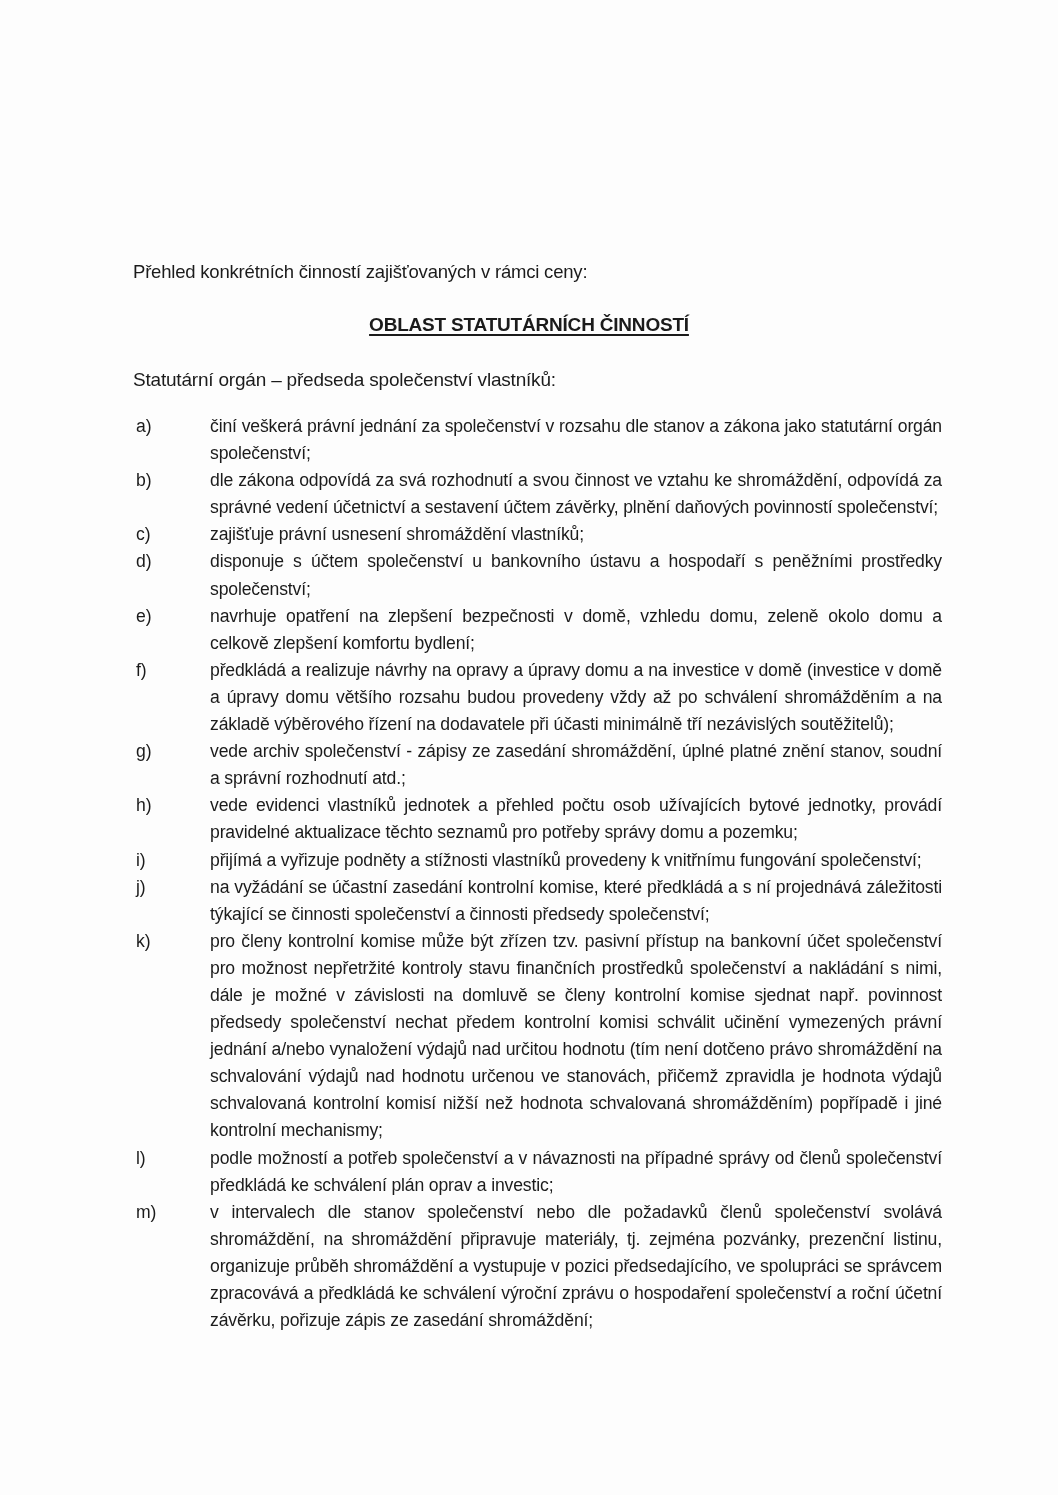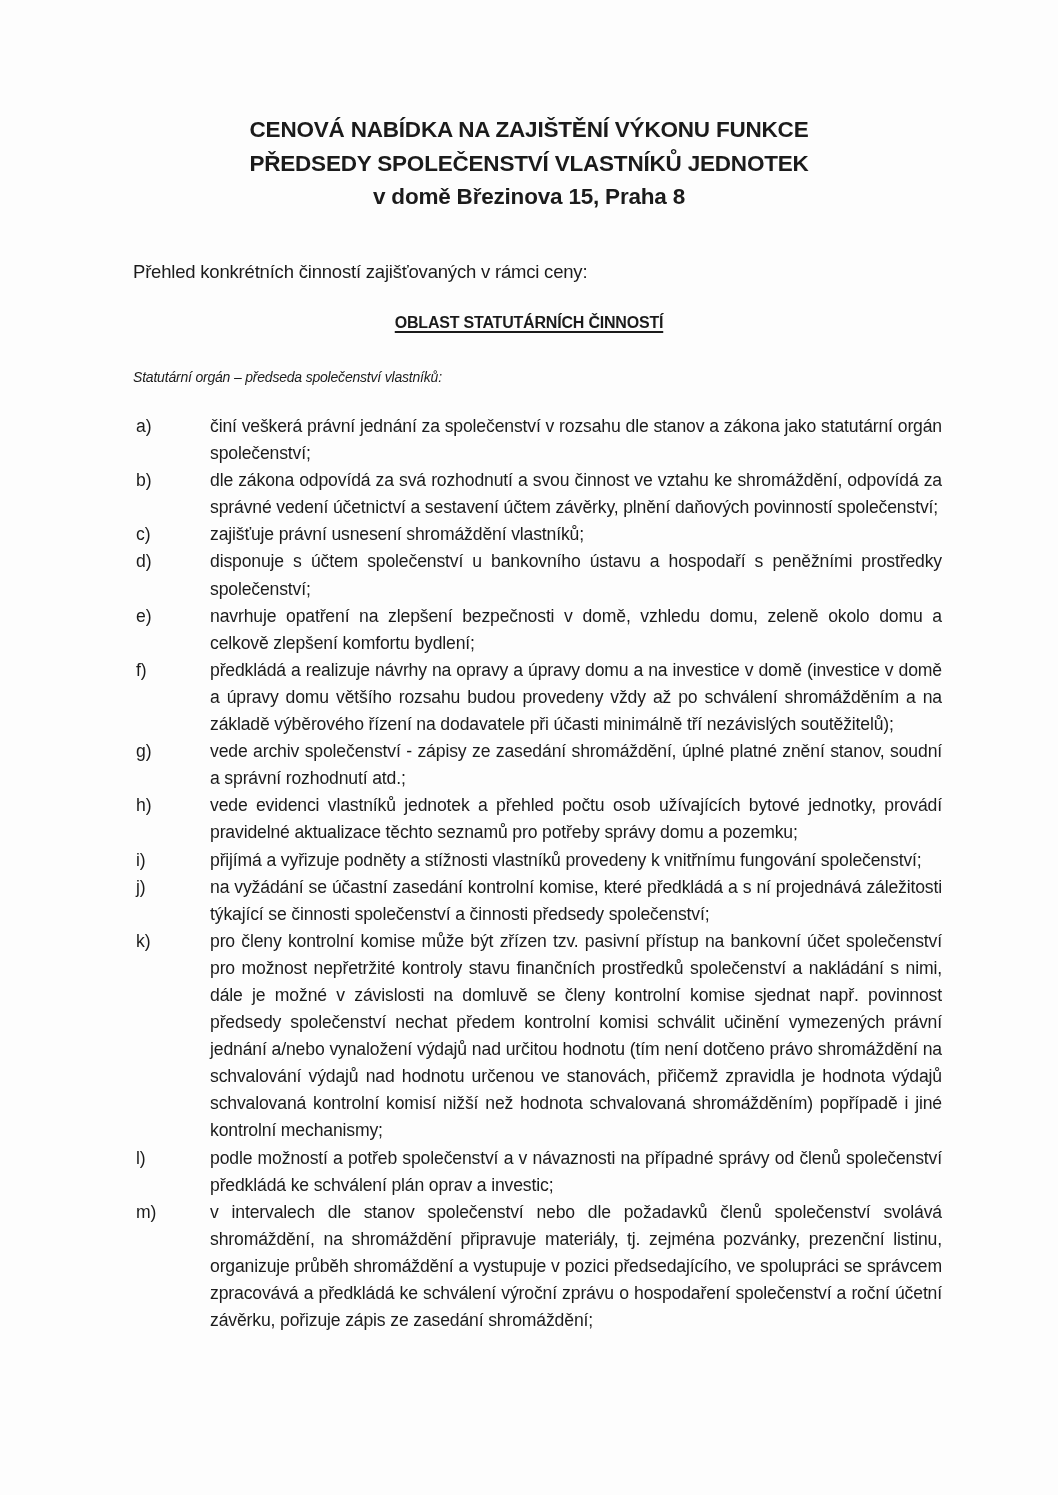--- a/index.html
+++ b/index.html
@@ -33,33 +33,32 @@
     font-size: 18.5px;
     letter-spacing: -0.2px;
   }
   .section-heading {
     position: absolute;
     top: 314px;
     left: 0;
     width: 100%;
     text-align: center;
     font-weight: bold;
-    font-size: 16px;
+    font-size: 19px;
     letter-spacing: -0.2px;
     text-decoration: underline;
     text-underline-offset: 3px;
     text-decoration-thickness: 1.5px;
   }
   .subsection-label {
     position: absolute;
     top: 369px;
     left: 133px;
-    font-size: 14px;
+    font-size: 19px;
     letter-spacing: -0.2px;
-    font-style: italic;
   }
   .activity-list {
     position: absolute;
     top: 413px;
     left: 136px;
     width: 806px;
   }
   .list-item {
     display: flex;
     align-items: flex-start;
@@ -74,25 +73,20 @@
     flex: 1;
     text-align: justify;
     margin-left: 43px;
   }
 </style>
 </head>
 <body>
 
 <div class="page">
 
-  <div class="title-block">
-    <div>CENOVÁ NABÍDKA NA ZAJIŠTĚNÍ VÝKONU FUNKCE</div>
-    <div>PŘEDSEDY SPOLEČENSTVÍ VLASTNÍKŮ JEDNOTEK</div>
-    <div>v domě Březinova 15, Praha 8</div>
-  </div>
 
   <div class="overview-label">Přehled konkrétních činností zajišťovaných v rámci ceny:</div>
 
   <div class="section-heading">OBLAST STATUTÁRNÍCH ČINNOSTÍ</div>
 
   <div class="subsection-label">Statutární orgán – předseda společenství vlastníků:</div>
 
   <div class="activity-list">
       <div class="list-item">
         <span class="marker">a)</span>

